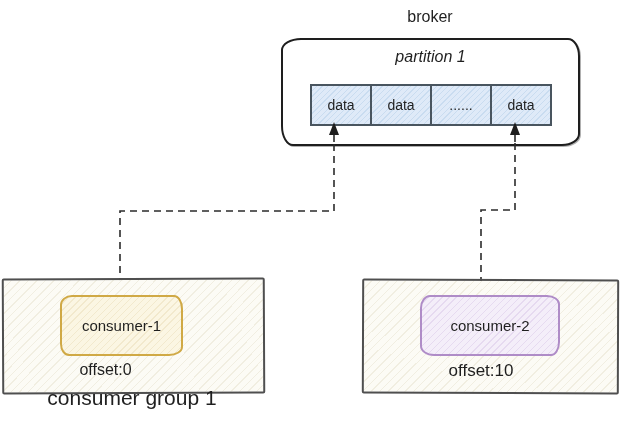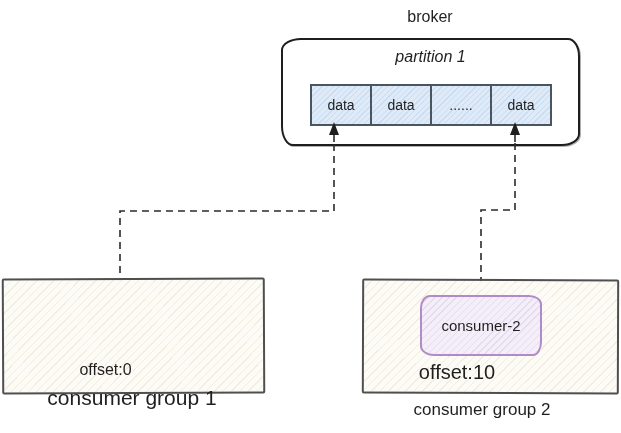--- a/index.html
+++ b/index.html
@@ -59,28 +59,28 @@
     font-size: 15px;
     box-sizing: border-box;
   }
   .consumer-1 {
     left: 60px; top: 295px; width: 123px; height: 61px;
     border: 2.5px solid #d0a945;
     border-radius: 12px 9px 14px 9px / 10px 14px 9px 12px;
     background: repeating-linear-gradient(135deg, #fbf6e3 0px, #fbf6e3 4px, #f2e9cd 4px, #f2e9cd 5px);
   }
   .consumer-2 {
-    left: 420px; top: 295px; width: 122px; height: 61px;
+    left: 420px; top: 295px; width: 140px; height: 61px;
     border: 2.5px solid #af8cc7;
     border-radius: 10px 13px 9px 14px / 13px 9px 14px 10px;
     background: repeating-linear-gradient(135deg, #f4eef9 0px, #f4eef9 4px, #e6daf0 4px, #e6daf0 5px);
   }
 
   .offset-1 { left: 44px;  top: 361px; width: 123px; font-size: 16px; }
-  .offset-2 { left: 396px; top: 361px; width: 122px; font-size: 20px; }
+  .offset-2 { left: 420px; top: 361px; width: 122px; font-size: 17px; }
 
   .group-label-1 { left: 2px;   top: 386px; width: 260px; font-size: 21px; }
   .group-label-2 { left: 362px; top: 400px; width: 240px; font-size: 17px; }
 
   
   .connectors {
     position: absolute;
     left: 0; top: 0; width: 621px; height: 433px;
     pointer-events: none;
   }
@@ -106,23 +106,25 @@
     <path d="M120 297 L120 211 L334 211 L334 142" fill="none" stroke="#2b2b2b" stroke-width="1.6" stroke-dasharray="7 5"></path>
     <line x1="334" y1="142" x2="334" y2="128" stroke="#2b2b2b" stroke-width="1.6"></line>
     <polygon points="334,122 329,135 339,135" fill="#1e1e1e"></polygon>
 
     <path d="M481 296 L481 210 L515 210 L515 142" fill="none" stroke="#2b2b2b" stroke-width="1.6" stroke-dasharray="7 5"></path>
     <line x1="515" y1="142" x2="515" y2="128" stroke="#2b2b2b" stroke-width="1.6"></line>
     <polygon points="515,122 510,135 520,135" fill="#1e1e1e"></polygon>
   </svg>
 
   <div class="group-box group-1"></div>
+  <div class="consumer-box consumer-1">
+    <span>consumer-1</span>
+  </div>
   <div class="label offset-1">offset:0</div>
   <div class="label group-label-1">consumer group 1</div>
 
   <div class="group-box group-2"></div>
   <div class="consumer-box consumer-2">
     <span>consumer-2</span>
   </div>
   <div class="label offset-2">offset:10</div>
-  <div class="label group-label-2">consumer group 2</div>
 
 </div>
 
 </body></html>

